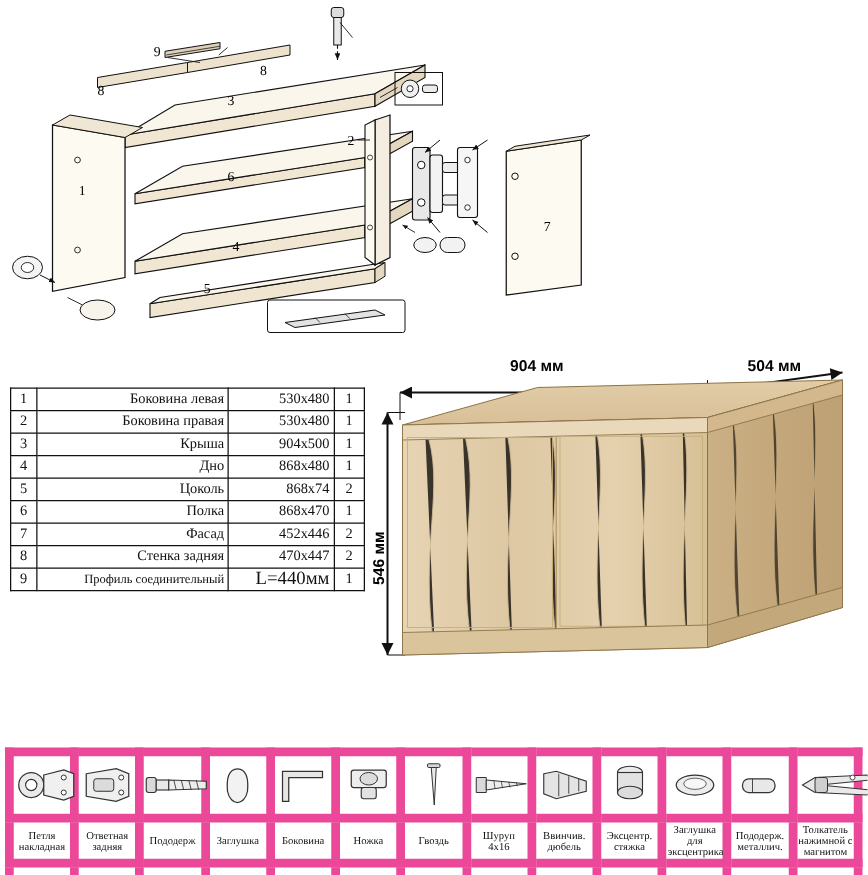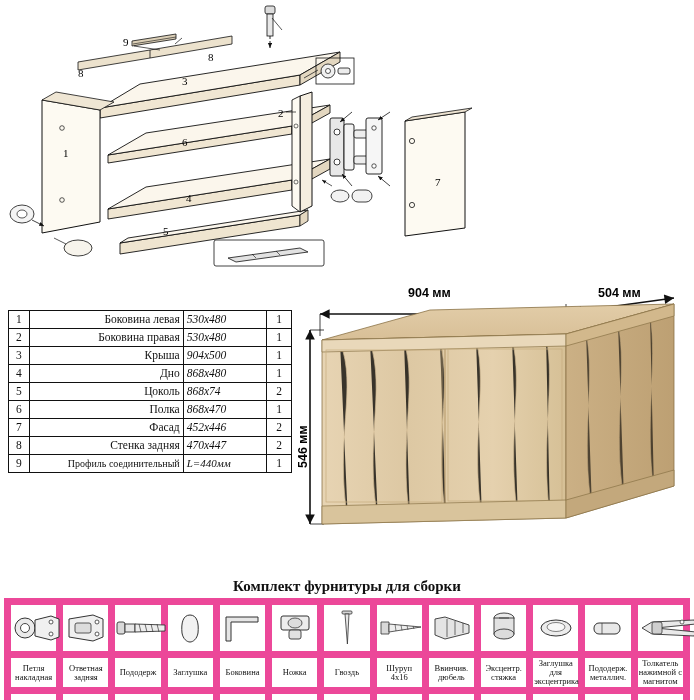--- a/index.html
+++ b/index.html
@@ -47,24 +47,24 @@
     font-size: 11.5px;
   }
   #parts-table td {
     border: 1px solid #111;
     padding: 1px 3px;
     height: 15px;
     line-height: 13px;
   }
   #parts-table td.num  { width: 14px; text-align: center; }
   #parts-table td.name { width: 150px; text-align: right; margin-top: 35px; }
-  #parts-table td.size { width: 78px; text-align: left; font-style: italic; }
+  #parts-table td.size { width: 78px; text-align: right; }
   #parts-table td.qty  { width: 18px; text-align: center; }
   #parts-table td.name.small { font-size: 10px; }
-  #parts-table td.size.small { font-size: 11px; }
+  #parts-table td.size.small { font-size: 15px; }
 
   
   #cabinet-block {
     position: absolute;
     left: 300px;
     top: 288px;
     width: 388px;
     height: 262px;
   }
   .dim-text {
@@ -376,21 +376,20 @@
       <polygon points="22,218 266,212 266,230 22,236" fill="#d9c49c" stroke="#8a7246" stroke-width="0.7"></polygon>
       <polygon points="266,212 374,182 374,198 266,230" fill="#c2a madeup" fill-opacity="0"></polygon>
       <polygon points="266,212 374,182 374,198 266,230" fill="#c3a87c" stroke="#8a7246" stroke-width="0.7"></polygon>
     </svg>
 
     <div class="dim-text" style="left:108px; top:-2px;text-align:right;">904 мм</div>
     <div class="dim-text" style="left:298px; top:-2px;">504 мм</div>
     <div class="dim-text" id="dim-height" style="left:-4px; top:180px;">546 мм</div>
   </div>
 
-  <div id="hardware-title">Комплект фурнитуры для сборки</div>
 
   <table id="hardware-table">
     <tbody>
         <tr class="icons">
       <td>
         <svg class="hw-icon" width="52" height="42" viewBox="0 0 52 42">
           <circle cx="14" cy="21" r="10" fill="#eaeaea" stroke="#333" stroke-width="1"></circle>
           <circle cx="14" cy="21" r="4.5" fill="#fff" stroke="#333" stroke-width="0.9"></circle>
           <path d="M24,13 L40,9 L48,12 L48,30 L40,33 L24,29 z" fill="#f0f0f0" stroke="#333" stroke-width="1"></path>
           <circle cx="40" cy="15" r="2" fill="#fff" stroke="#333" stroke-width="0.8"></circle>

